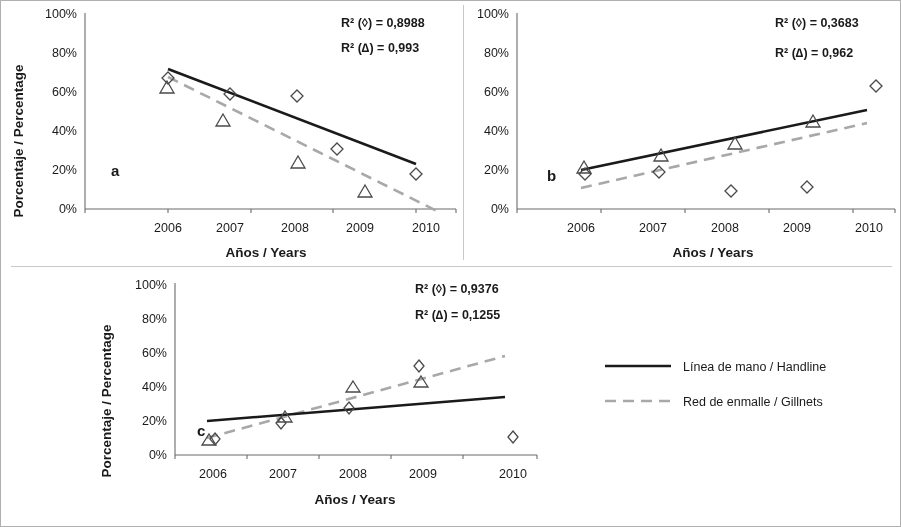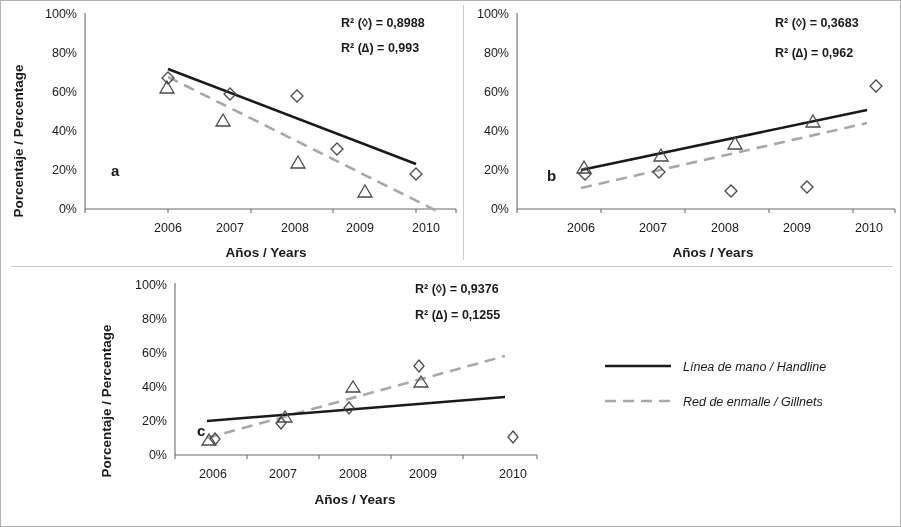--- a/index.html
+++ b/index.html
@@ -76,21 +76,20 @@
     fill: none;
     stroke: #4a4a4a;
     stroke-width: 1.3;
   }
   .divider {
     position: absolute;
     background: #c9c9c9;
   }
   .legend-box {
     position: absolute;
-    font-style: italic;
   }
 </style>
 </head>
 <body>
 
 <div id="figure">
 
   <div class="panel" style="left:0px; top:0px;">
     <svg width="462" height="265" viewBox="0 0 462 265">
 

